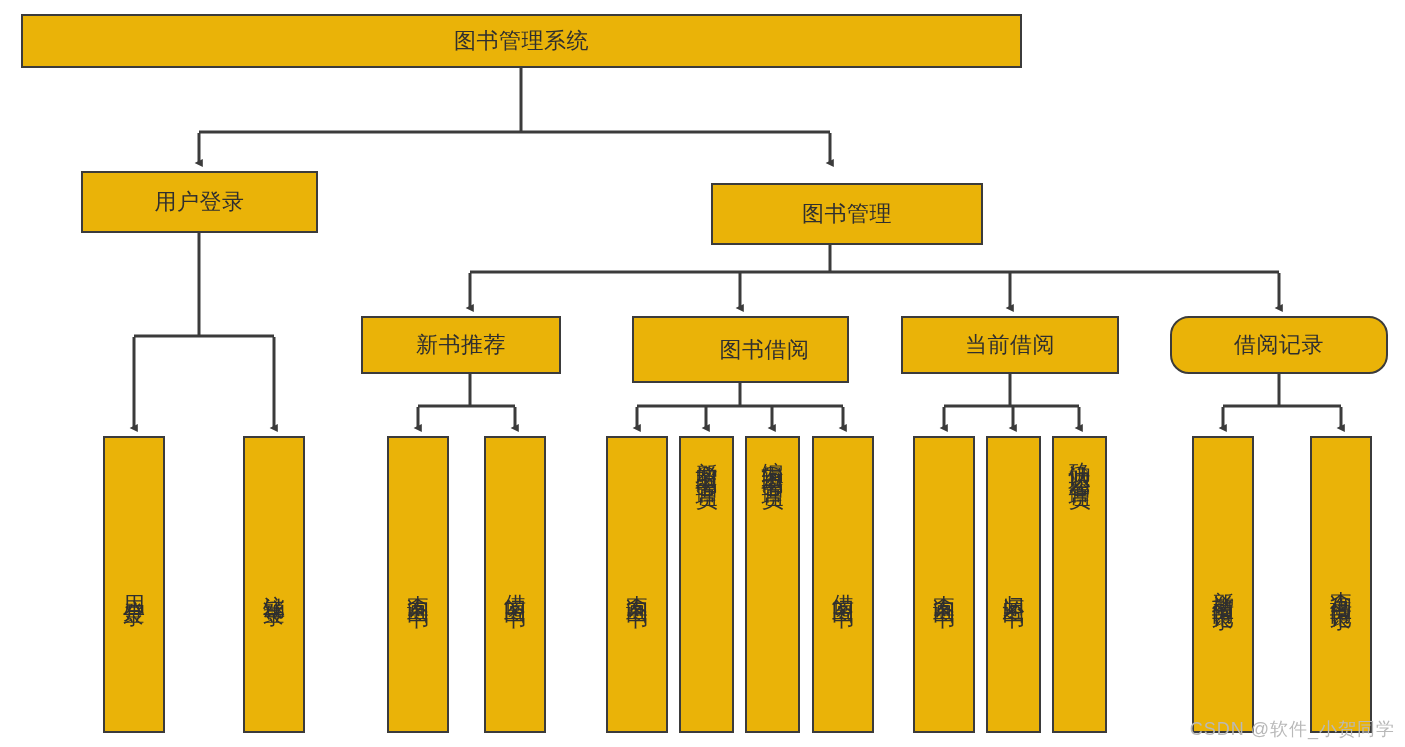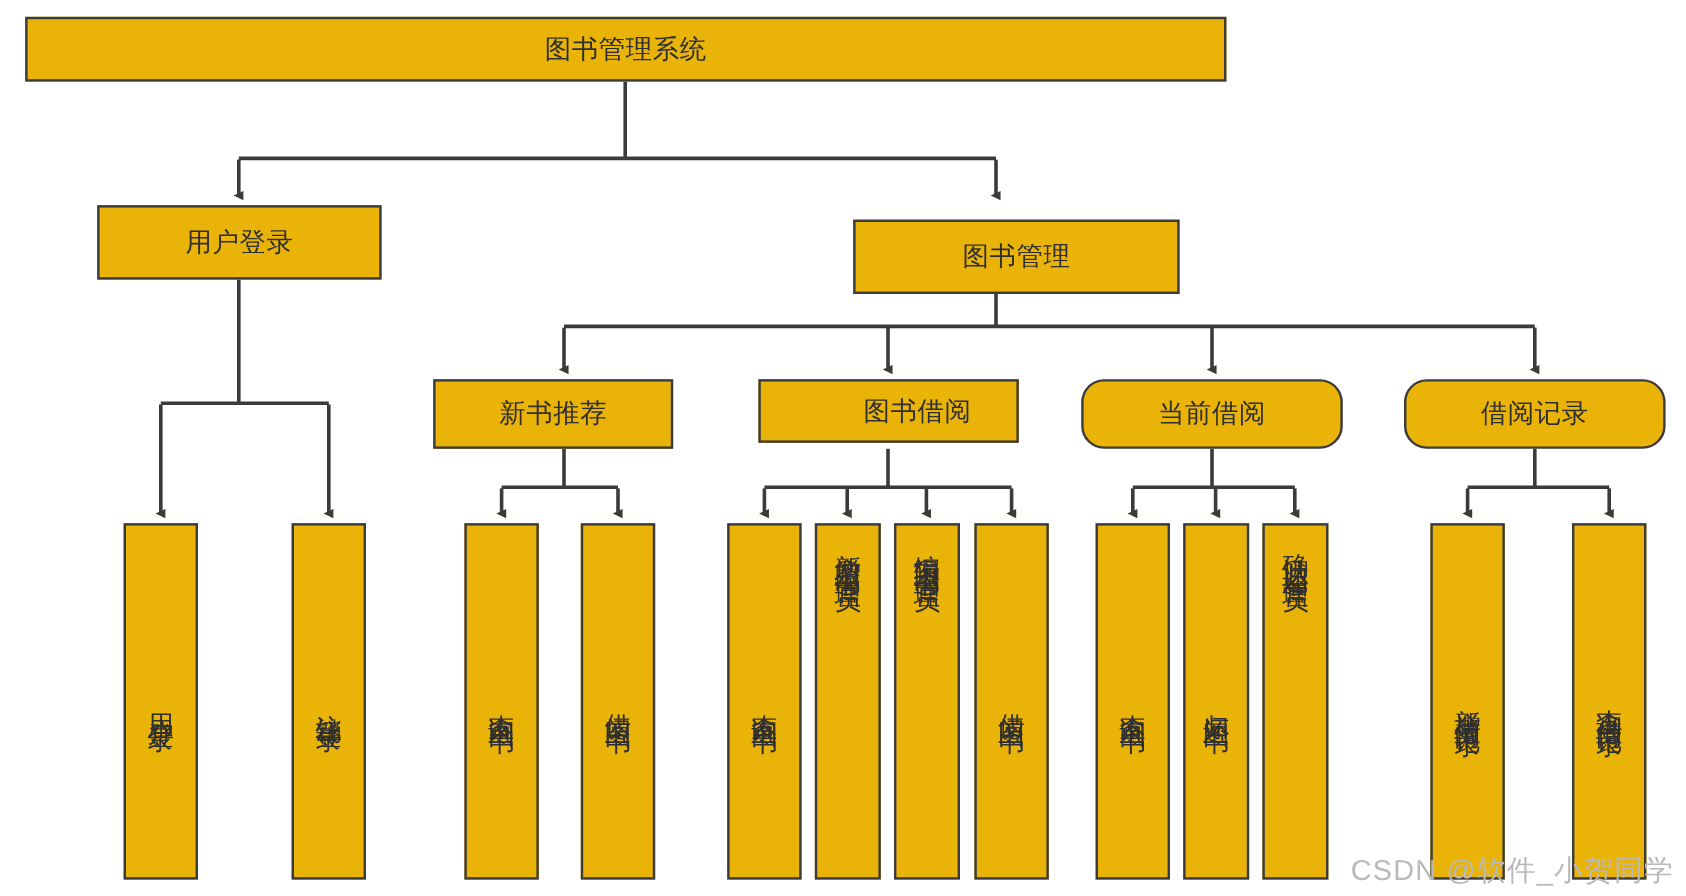--- a/index.html
+++ b/index.html
@@ -57,21 +57,21 @@
     -webkit-text-orientation: upright;
   }
   .node.vertical.center-text {
     align-items: center;
     padding-top: 0;
   }
   #watermark {
     position: absolute;
     right: 10px;
     bottom: 6px;
-    font-size: 24px;
+    font-size: 18px;
     color: #b9b9b9;
     letter-spacing: 1px;
     z-index: 20;
     white-space: nowrap;
     font-family: "Liberation Sans", "DejaVu Sans", sans-serif;
     text-align: center;
   }
 </style>
 </head>
 <body>
@@ -147,24 +147,24 @@
   <div class="node horizontal" style="left:81px; top:171px; width:237px; height:62px;">
     <span class="node-label">用户登录</span>
   </div>
   <div class="node horizontal" style="left:711px; top:171px; width:272px; height:62px;margin-top:12px;">
     <span class="node-label">图书管理</span>
   </div>
 
   <div class="node horizontal" style="left:361px; top:316px; width:200px; height:58px;">
     <span class="node-label">新书推荐</span>
   </div>
-  <div class="node horizontal" style="left:632px; top:316px; width:217px; height:53px;padding-left:48px;">
+  <div class="node horizontal" style="left:632px; top:316px; width:217px; height:67px;padding-left:48px;">
     <span class="node-label">图书借阅</span>
   </div>
-  <div class="node horizontal" style="left:901px; top:316px; width:218px; height:58px;border-radius:19px;">
+  <div class="node horizontal" style="left:901px; top:316px; width:218px; height:58px;">
     <span class="node-label">当前借阅</span>
   </div>
   <div class="node horizontal" style="left:1170px; top:316px; width:218px; height:58px;border-radius:19px;">
     <span class="node-label">借阅记录</span>
   </div>
 
   <div class="node vertical center-text" style="left:103px; top:436px; width:62px; height:297px;">
     <span class="node-label">用户登录</span>
   </div>
   <div class="node vertical center-text" style="left:243px; top:436px; width:62px; height:297px;">

